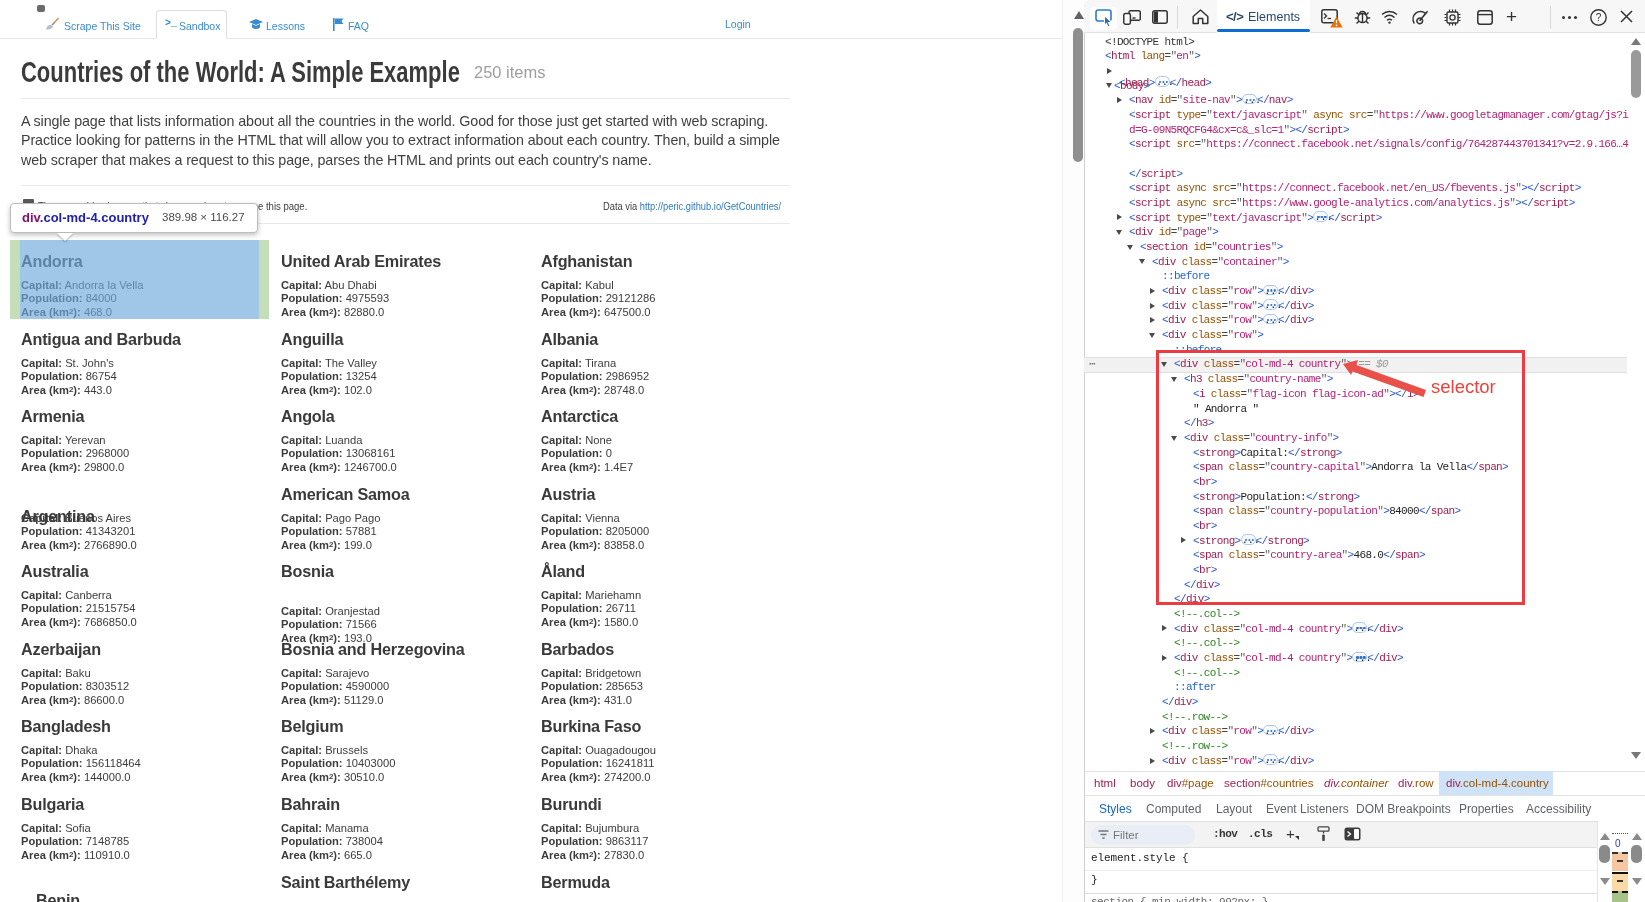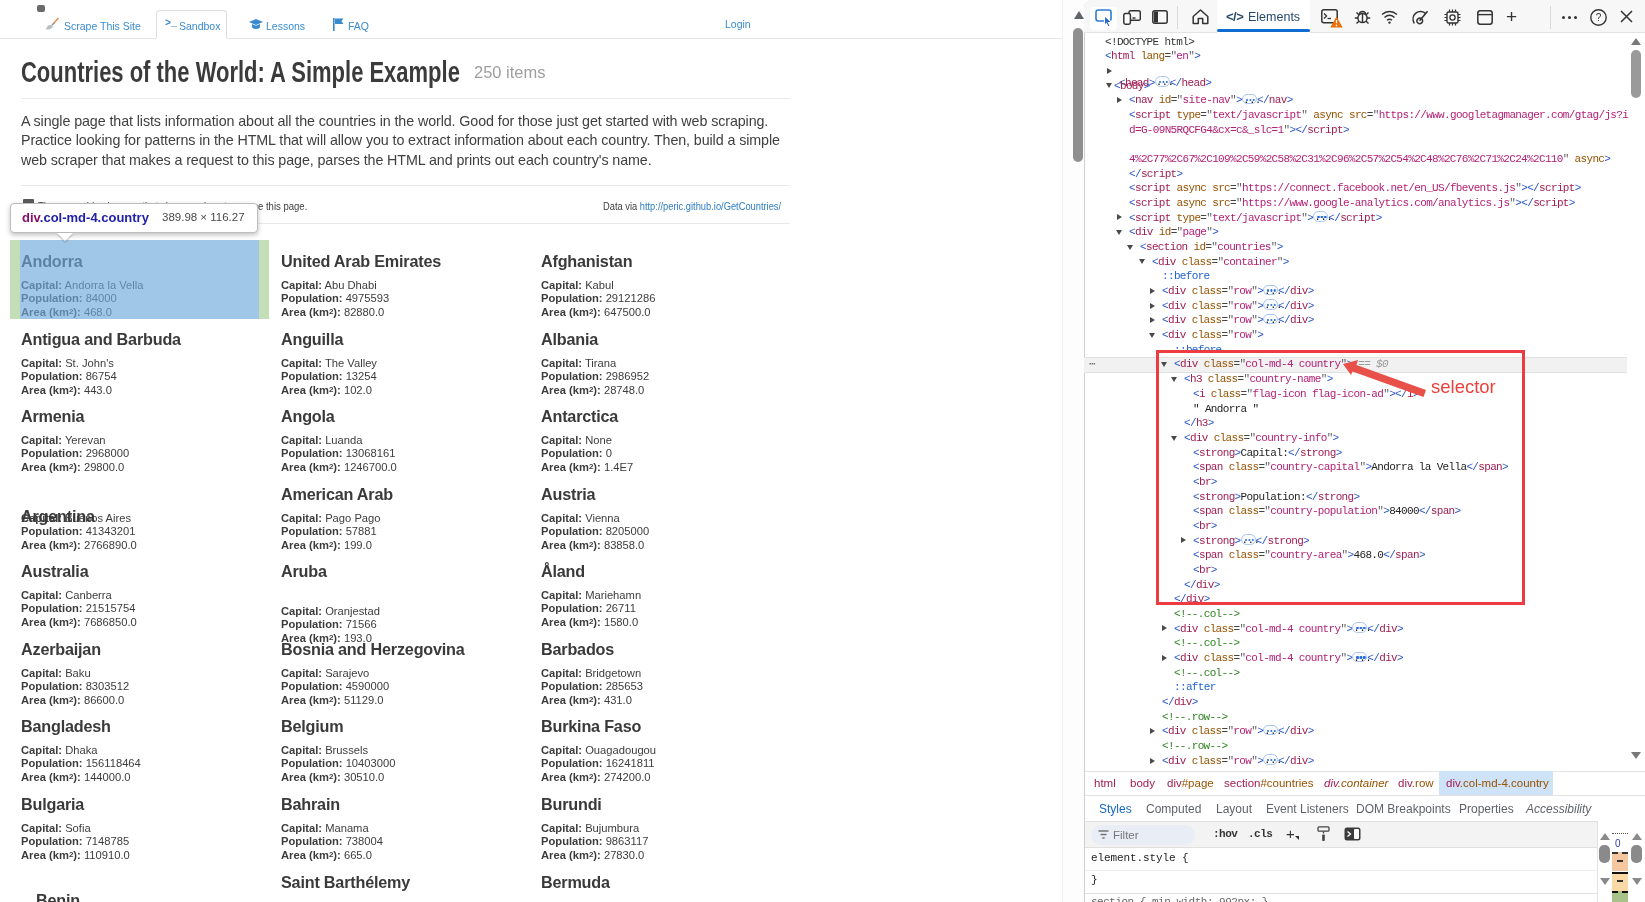--- a/index.html
+++ b/index.html
@@ -83,27 +83,27 @@
 <div class="abs cname" style="left:541px;top:330px;">Albania</div>
 <div class="abs cinfo" style="left:541px;top:357px;"><b>Capital:</b> Tirana<br><b>Population:</b> 2986952<br><b>Area (km<span style="font-size:8px;vertical-align:2px">2</span>):</b> 28748.0</div>
 <div class="abs cname" style="left:21px;top:407px;">Armenia</div>
 <div class="abs cinfo" style="left:21px;top:434px;"><b>Capital:</b> Yerevan<br><b>Population:</b> 2968000<br><b>Area (km<span style="font-size:8px;vertical-align:2px">2</span>):</b> 29800.0</div>
 <div class="abs cname" style="left:281px;top:407px;">Angola</div>
 <div class="abs cinfo" style="left:281px;top:434px;"><b>Capital:</b> Luanda<br><b>Population:</b> 13068161<br><b>Area (km<span style="font-size:8px;vertical-align:2px">2</span>):</b> 1246700.0</div>
 <div class="abs cname" style="left:541px;top:407px;">Antarctica</div>
 <div class="abs cinfo" style="left:541px;top:434px;"><b>Capital:</b> None<br><b>Population:</b> 0<br><b>Area (km<span style="font-size:8px;vertical-align:2px">2</span>):</b> 1.4E7</div>
 <div class="abs cname" style="left:21px;top:485px;margin-top:22px;">Argentina</div>
 <div class="abs cinfo" style="left:21px;top:512px;"><b>Capital:</b> Buenos Aires<br><b>Population:</b> 41343201<br><b>Area (km<span style="font-size:8px;vertical-align:2px">2</span>):</b> 2766890.0</div>
-<div class="abs cname" style="left:281px;top:485px;">American Arab</div>
+<div class="abs cname" style="left:281px;top:485px;">American Samoa</div>
 <div class="abs cinfo" style="left:281px;top:512px;"><b>Capital:</b> Pago Pago<br><b>Population:</b> 57881<br><b>Area (km<span style="font-size:8px;vertical-align:2px">2</span>):</b> 199.0</div>
 <div class="abs cname" style="left:541px;top:485px;">Austria</div>
 <div class="abs cinfo" style="left:541px;top:512px;"><b>Capital:</b> Vienna<br><b>Population:</b> 8205000<br><b>Area (km<span style="font-size:8px;vertical-align:2px">2</span>):</b> 83858.0</div>
 <div class="abs cname" style="left:21px;top:562px;">Australia</div>
 <div class="abs cinfo" style="left:21px;top:589px;"><b>Capital:</b> Canberra<br><b>Population:</b> 21515754<br><b>Area (km<span style="font-size:8px;vertical-align:2px">2</span>):</b> 7686850.0</div>
-<div class="abs cname" style="left:281px;top:562px;">Aruba</div>
+<div class="abs cname" style="left:281px;top:562px;">Bosnia</div>
 <div class="abs cinfo" style="left:281px;top:605px;"><b>Capital:</b> Oranjestad<br><b>Population:</b> 71566<br><b>Area (km<span style="font-size:8px;vertical-align:2px">2</span>):</b> 193.0</div>
 <div class="abs cname" style="left:541px;top:562px;">Åland</div>
 <div class="abs cinfo" style="left:541px;top:589px;"><b>Capital:</b> Mariehamn<br><b>Population:</b> 26711<br><b>Area (km<span style="font-size:8px;vertical-align:2px">2</span>):</b> 1580.0</div>
 <div class="abs cname" style="left:21px;top:640px;">Azerbaijan</div>
 <div class="abs cinfo" style="left:21px;top:667px;"><b>Capital:</b> Baku<br><b>Population:</b> 8303512<br><b>Area (km<span style="font-size:8px;vertical-align:2px">2</span>):</b> 86600.0</div>
 <div class="abs cname" style="left:281px;top:640px;">Bosnia and Herzegovina</div>
 <div class="abs cinfo" style="left:281px;top:667px;"><b>Capital:</b> Sarajevo<br><b>Population:</b> 4590000<br><b>Area (km<span style="font-size:8px;vertical-align:2px">2</span>):</b> 51129.0</div>
 <div class="abs cname" style="left:541px;top:640px;">Barbados</div>
 <div class="abs cinfo" style="left:541px;top:667px;"><b>Capital:</b> Bridgetown<br><b>Population:</b> 285653<br><b>Area (km<span style="font-size:8px;vertical-align:2px">2</span>):</b> 431.0</div>
 <div class="abs cname" style="left:21px;top:717px;">Bangladesh</div>
@@ -213,21 +213,21 @@
 <div class="ln" style="left:21px;top:0.00px;"><span style="color:#333">&lt;!DOCTYPE html&gt;</span></div>
 <div class="ln" style="left:21px;top:14.68px;"><span class="p">&lt;</span><span class="t">html</span> <span class="an">lang</span><span style="color:#444">=</span><span style="color:#616161">"</span><span class="av">en</span><span style="color:#616161">"</span><span class="p">&gt;</span></div>
 <span class="arr r" style="left:23px;top:29.36px;"></span>
 <div class="ln" style="left:35px;top:29.36px;margin-top:12px;"><span class="p">&lt;</span><span class="t">head</span><span class="p">&gt;</span><span class="dots">···</span><span class="p">&lt;/</span><span class="t">head</span><span class="p">&gt;</span></div>
 <span class="arr d" style="left:22px;top:44.04px;"></span>
 <div class="ln" style="left:30px;top:44.04px;"><span class="p">&lt;</span><span class="t">body</span><span class="p">&gt;</span></div>
 <span class="arr r" style="left:33px;top:58.72px;"></span>
 <div class="ln" style="left:45px;top:58.72px;"><span class="p">&lt;</span><span class="t">nav</span> <span class="an">id</span><span style="color:#444">=</span><span style="color:#616161">"</span><span class="av">site-nav</span><span style="color:#616161">"</span><span class="p">&gt;</span><span class="dots">···</span><span class="p">&lt;/</span><span class="t">nav</span><span class="p">&gt;</span></div>
 <div class="ln" style="left:45px;top:73.40px;"><span class="p">&lt;</span><span class="t">script</span> <span class="an">type</span><span style="color:#444">=</span><span style="color:#616161">"</span><span class="av">text/javascript</span><span style="color:#616161">"</span> <span class="an">async</span> <span class="an">src</span><span style="color:#444">=</span><span style="color:#616161">"</span><span class="av">https://www.googletagmanager.com/gtag/js?i</span></div>
 <div class="ln" style="left:45px;top:88.08px;"><span class="av">d=G-09N5RQCFG4&amp;cx=c&amp;_slc=1</span><span style="color:#616161">"</span><span class="p">&gt;</span><span class="p">&lt;/</span><span class="t">script</span><span class="p">&gt;</span></div>
-<div class="ln" style="left:45px;top:117.44px;"><span class="av">4%2C77%2C67%2C109%2C59%2C58%2C31%2C96%2C57%2C54%2C48%2C76%2C71%2C24%2C110</span><span style="color:#616161">"</span> <span class="an">async</span><span class="p">&gt;</span></div>
+<div class="ln" style="left:45px;top:102.76px;"><span class="p">&lt;</span><span class="t">script</span> <span class="an">src</span><span style="color:#444">=</span><span style="color:#616161">"</span><span class="av">https://connect.facebook.net/signals/config/764287443701341?v=2.9.166…4</span></div>
 <div class="ln" style="left:45px;top:132.12px;"><span class="p">&lt;/</span><span class="t">script</span><span class="p">&gt;</span></div>
 <div class="ln" style="left:45px;top:146.80px;"><span class="p">&lt;</span><span class="t">script</span> <span class="an">async</span> <span class="an">src</span><span style="color:#444">=</span><span style="color:#616161">"</span><span class="av">https://connect.facebook.net/en_US/fbevents.js</span><span style="color:#616161">"</span><span class="p">&gt;</span><span class="p">&lt;/</span><span class="t">script</span><span class="p">&gt;</span></div>
 <div class="ln" style="left:45px;top:161.48px;"><span class="p">&lt;</span><span class="t">script</span> <span class="an">async</span> <span class="an">src</span><span style="color:#444">=</span><span style="color:#616161">"</span><span class="av">https://www.google-analytics.com/analytics.js</span><span style="color:#616161">"</span><span class="p">&gt;</span><span class="p">&lt;/</span><span class="t">script</span><span class="p">&gt;</span></div>
 <span class="arr r" style="left:33px;top:176.16px;"></span>
 <div class="ln" style="left:45px;top:176.16px;"><span class="p">&lt;</span><span class="t">script</span> <span class="an">type</span><span style="color:#444">=</span><span style="color:#616161">"</span><span class="av">text/javascript</span><span style="color:#616161">"</span><span class="p">&gt;</span><span class="dots">···</span><span class="p">&lt;/</span><span class="t">script</span><span class="p">&gt;</span></div>
 <span class="arr d" style="left:32px;top:190.84px;"></span>
 <div class="ln" style="left:45px;top:190.84px;"><span class="p">&lt;</span><span class="t">div</span> <span class="an">id</span><span style="color:#444">=</span><span style="color:#616161">"</span><span class="av">page</span><span style="color:#616161">"</span><span class="p">&gt;</span></div>
 <span class="arr d" style="left:43px;top:205.52px;"></span>
 <div class="ln" style="left:56px;top:205.52px;"><span class="p">&lt;</span><span class="t">section</span> <span class="an">id</span><span style="color:#444">=</span><span style="color:#616161">"</span><span class="av">countries</span><span style="color:#616161">"</span><span class="p">&gt;</span></div>
 <span class="arr d" style="left:55px;top:220.20px;"></span>
@@ -299,21 +299,21 @@
 <div class="abs" style="left:1324px;top:777px;font-size:11.5px;font-style:italic;"><span class="t">div</span><span class="an">.container</span></div>
 <div class="abs" style="left:1398px;top:777px;font-size:11.5px;"><span class="t">div</span><span class="an">.row</span></div>
 <div class="abs" style="left:1446px;top:777px;font-size:11.5px;"><span class="t">div</span><span class="an">.col-md-4.country</span></div>
 <div class="abs" style="left:1085px;top:795px;width:560px;height:26px;background:#fff;border-top:1px solid #e3e3e3;"></div>
 <div class="abs" style="left:1099px;top:802px;font-size:12px;color:#1567c2;">Styles</div>
 <div class="abs" style="left:1146px;top:802px;font-size:12px;color:#5f6368;">Computed</div>
 <div class="abs" style="left:1216px;top:802px;font-size:12px;color:#5f6368;">Layout</div>
 <div class="abs" style="left:1266px;top:802px;font-size:12px;color:#5f6368;">Event Listeners</div>
 <div class="abs" style="left:1356px;top:802px;font-size:12px;color:#5f6368;">DOM Breakpoints</div>
 <div class="abs" style="left:1459px;top:802px;font-size:12px;color:#5f6368;">Properties</div>
-<div class="abs" style="left:1526px;top:802px;font-size:12px;color:#5f6368;font-style:italic;">Accessibility</div>
+<div class="abs" style="left:1526px;top:802px;font-size:12px;color:#5f6368;">Accessibility</div>
 <div class="abs" style="left:1085px;top:821px;width:512px;height:27px;background:#f3f3f3;border-top:1px solid #e0e0e0;border-bottom:1px solid #e0e0e0;"></div>
 <div class="abs" style="left:1091px;top:825px;width:104px;height:20px;background:#e9eef6;border-radius:10px;"></div>
 <svg class="abs" style="left:1098px;top:830px" width="11" height="10" viewBox="0 0 11 10">
 <path d="M0.5 1 h10 M2.5 4.5 h6 M4.3 8 h2.4" stroke="#757575" stroke-width="1.3"></path>
 </svg>
 <div class="abs" style="left:1113px;top:829px;font-size:11.5px;color:#767676;">Filter</div>
 <div class="abs" style="left:1213px;top:828px;font-size:11px;color:#333;font-family:'Liberation Mono',monospace;font-weight:bold;letter-spacing:-0.5px;">:hov</div>
 <div class="abs" style="left:1248px;top:828px;font-size:11px;color:#333;font-family:'Liberation Mono',monospace;font-weight:bold;letter-spacing:-0.5px;">.cls</div>
 <div class="abs" style="left:1286px;top:825px;font-size:15px;color:#333;">+</div>
 <div class="abs" style="left:1295px;top:836px;width:0;height:0;border-left:4px solid transparent;border-top:4px solid #333;"></div>

